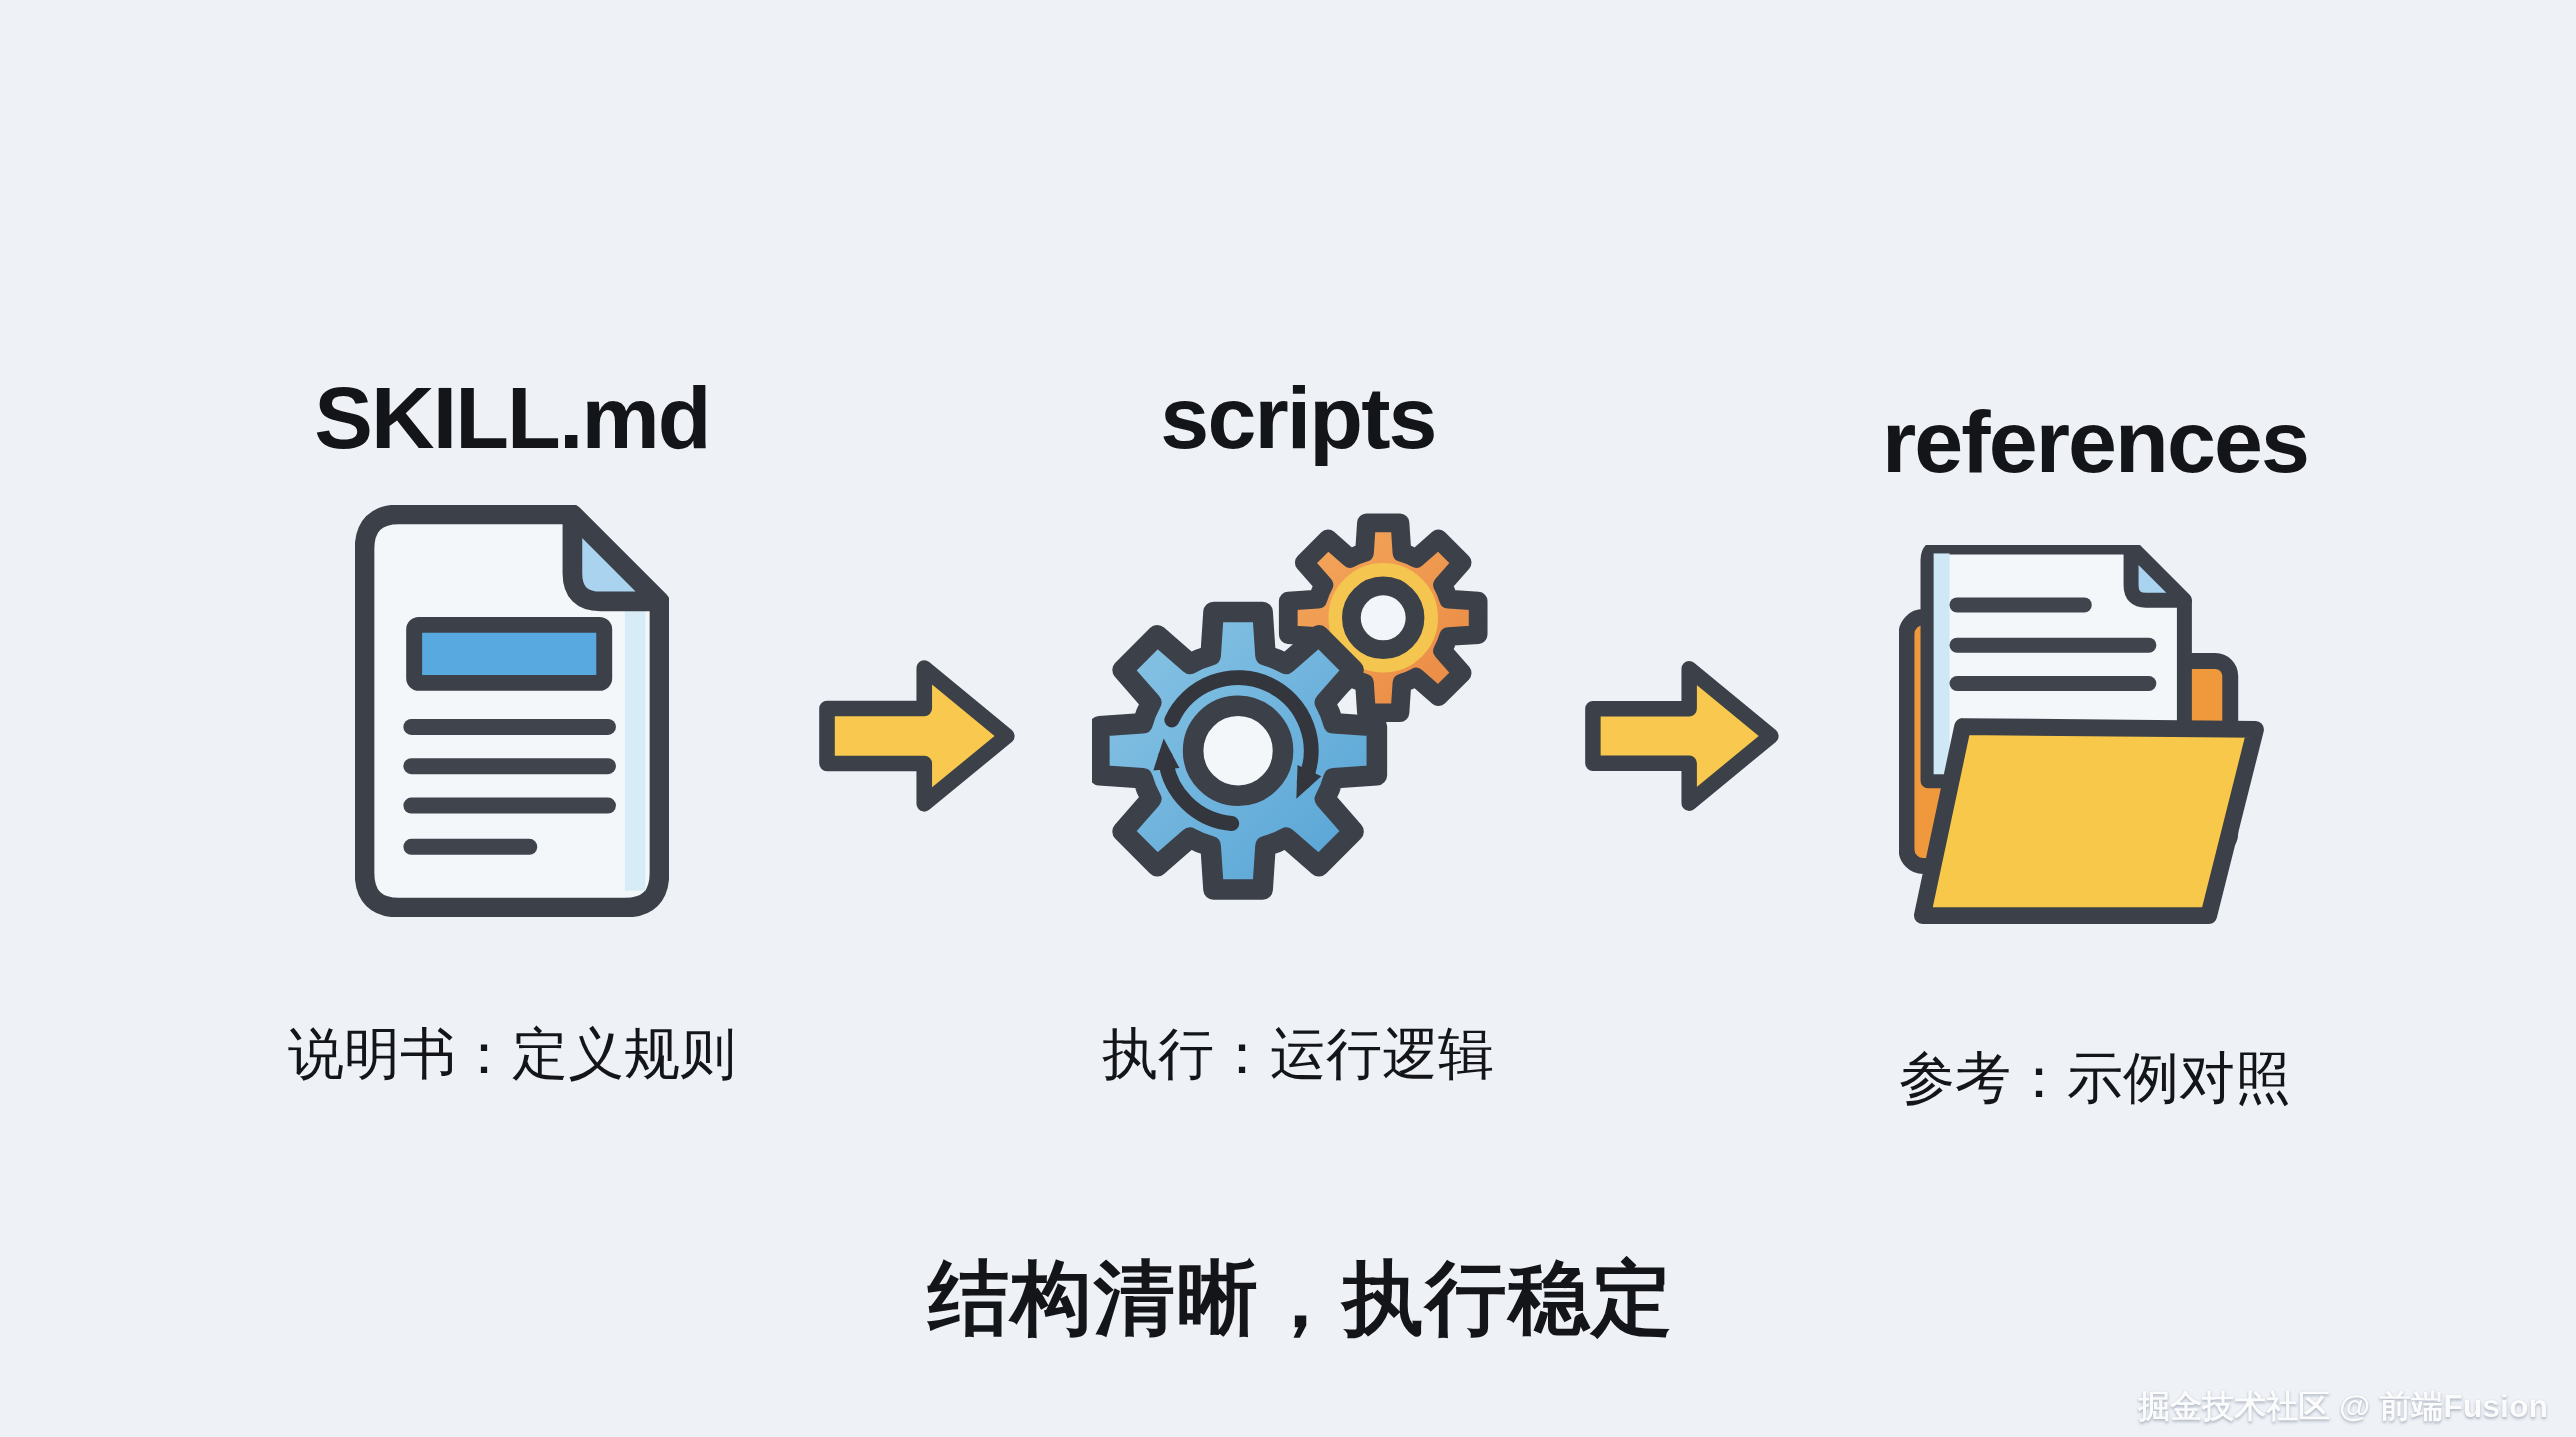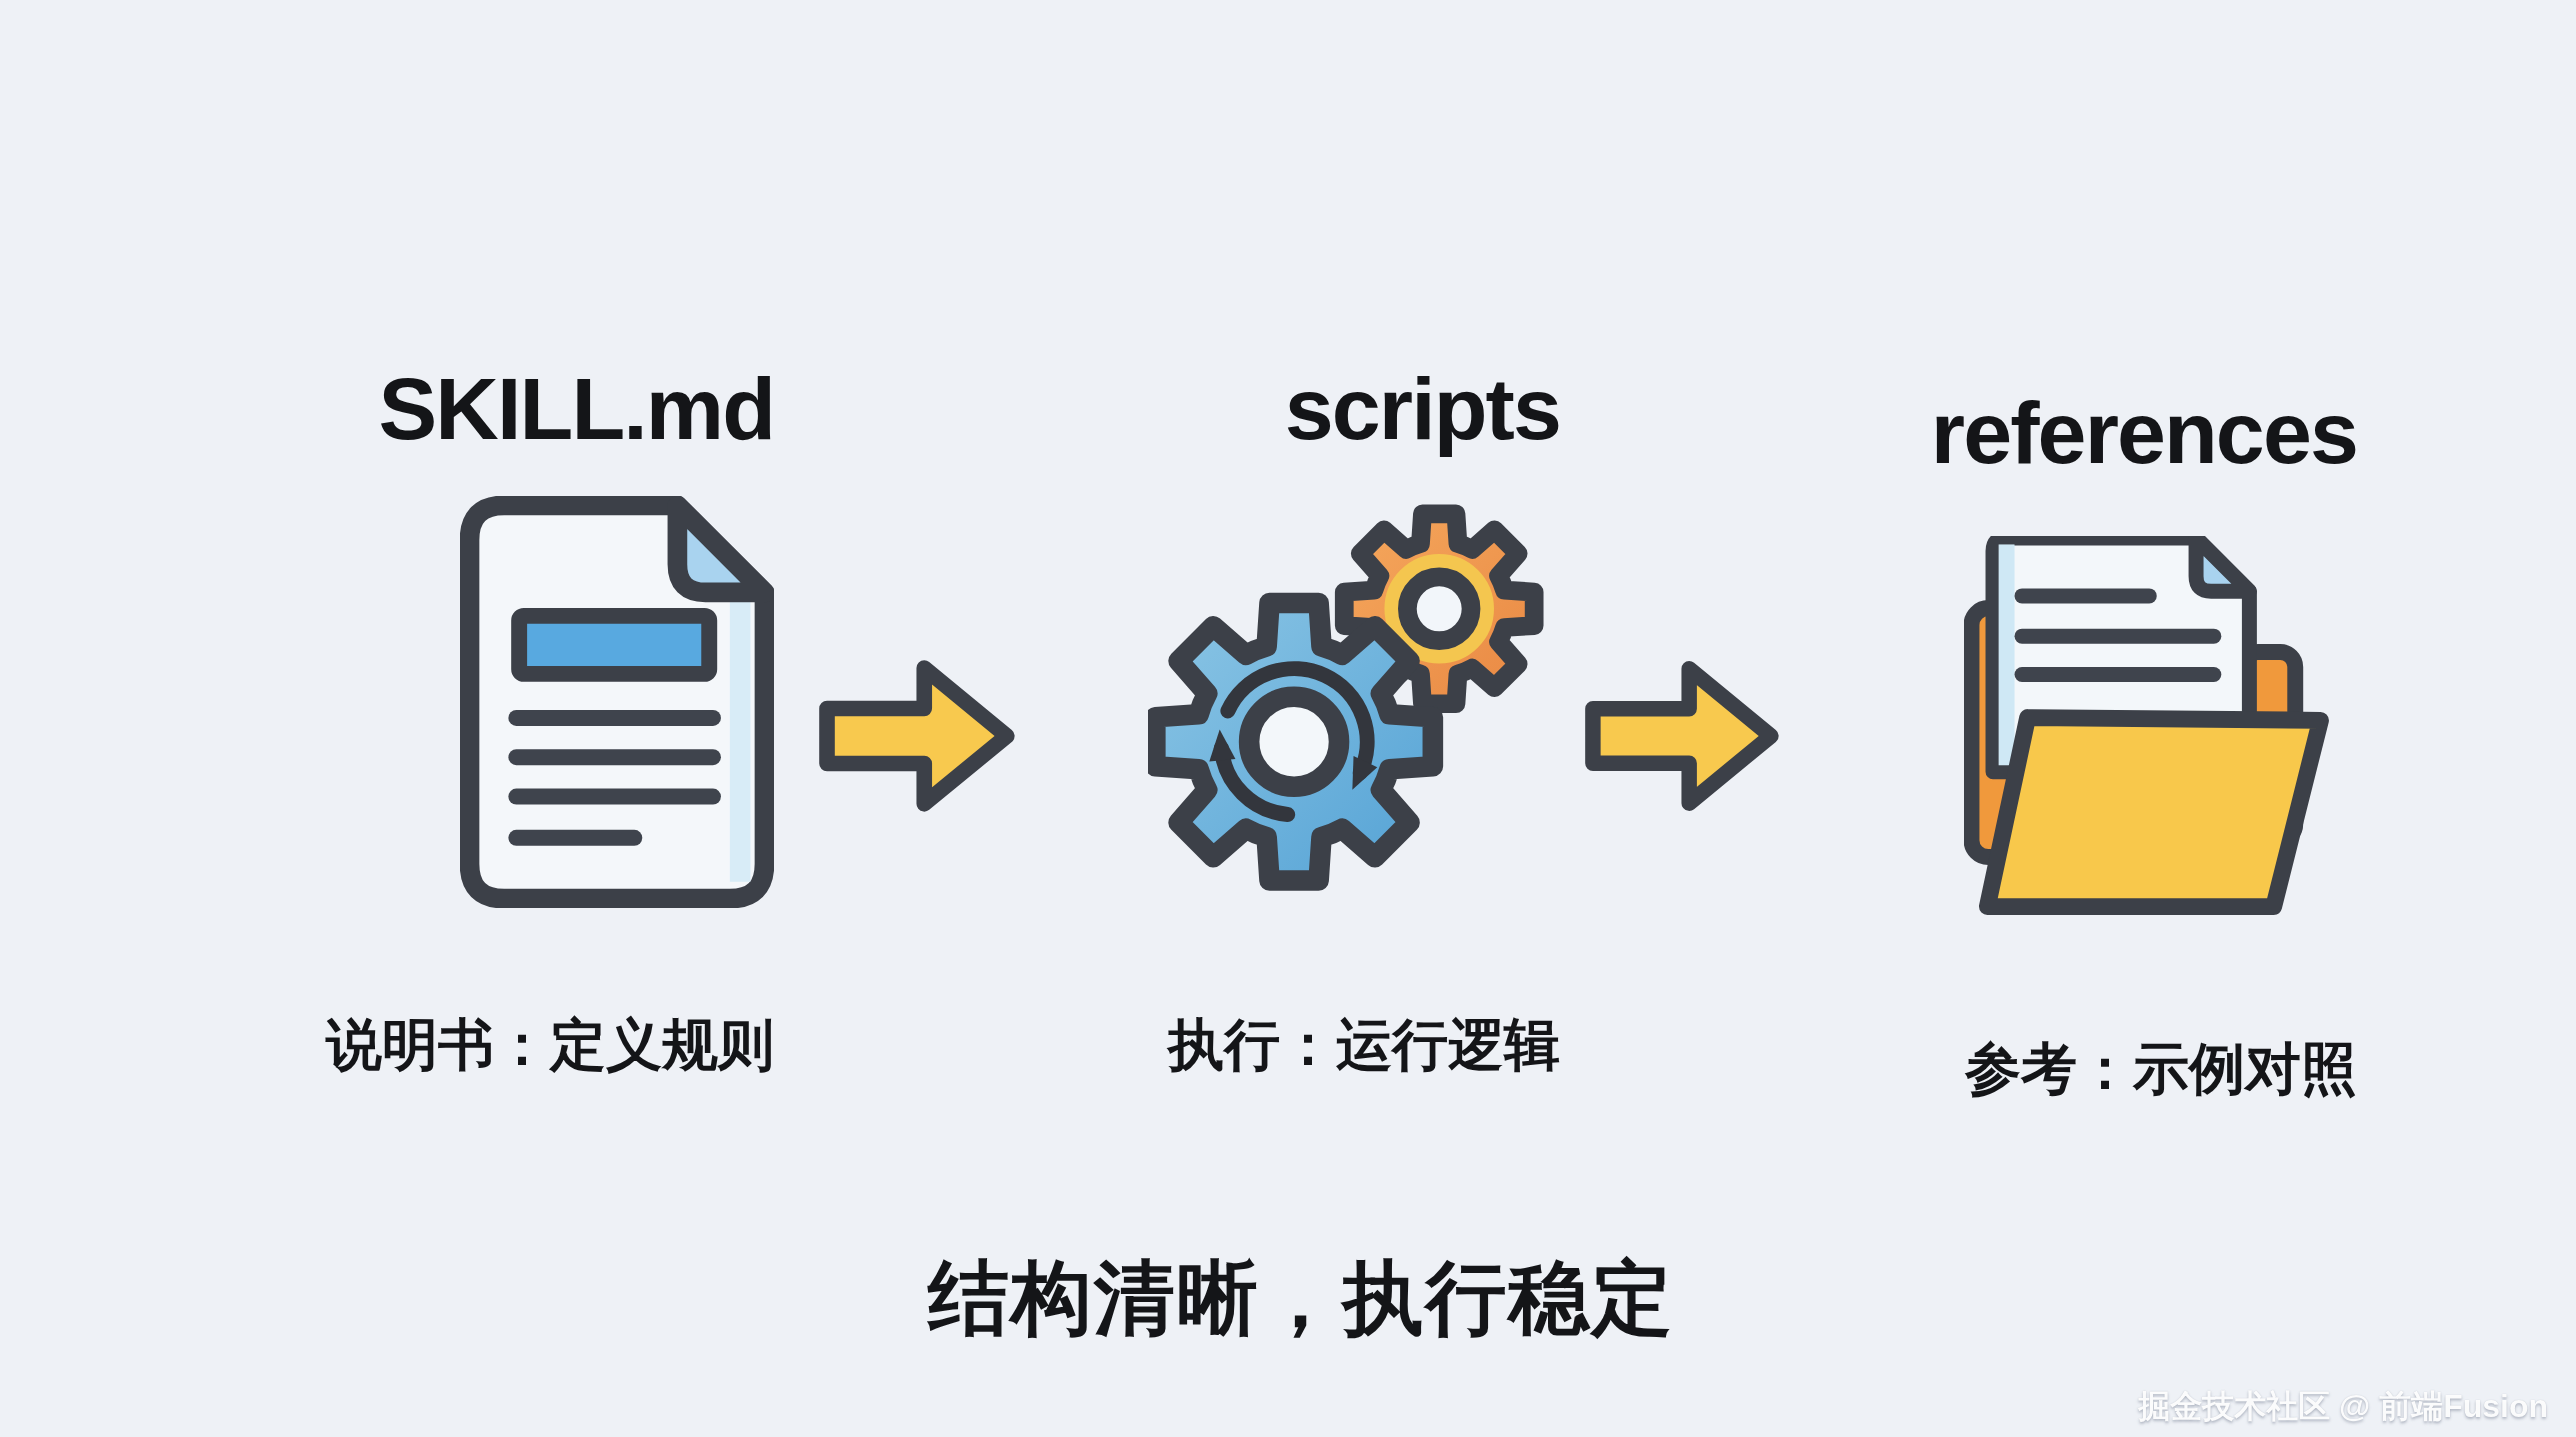--- a/index.html
+++ b/index.html
@@ -5,36 +5,36 @@
   html,body { margin:0; padding:0; }
   .stage {
     position:relative;
     width:2576px; height:1438px;
     background:#eef1f6;
     overflow:hidden;
     font-family:"Liberation Sans", sans-serif;
     color:#15171a;
   }
   .column {
-    position:absolute; top:358px; width:524px;
-    display:flex; flex-direction:column; align-items:flex-end;
+    position:absolute; top:367px; width:524px;
+    display:flex; flex-direction:column; align-items:center;
   }
   .col-1 { left:250px; }
   .col-2 { left:1036px; }
   .col-3 { left:1833px;margin-top:24px; }
   .column-title {
     font-size:88px; font-weight:700; letter-spacing:-1.9px;
     line-height:1.15; white-space:nowrap; color:#141518;
   }
   .icon-box {
     height:440px; margin-top:22.5px;
     display:flex; align-items:center; justify-content:center;
   }
   .column-caption {
-    margin-top:86px; font-size:56px; font-weight:700;
+    margin-top:86px; font-size:56px; font-weight:400;
     white-space:nowrap; color:#141518;
   }
   .arrow {
     position:absolute; top:655px;
   }
   .arrow-1 { left:816px; }
   .arrow-2 { left:1582px; }
   .tagline {
     position:absolute; top:1245px; left:0; right:0;
     text-align:center; font-size:81px; font-weight:700;

